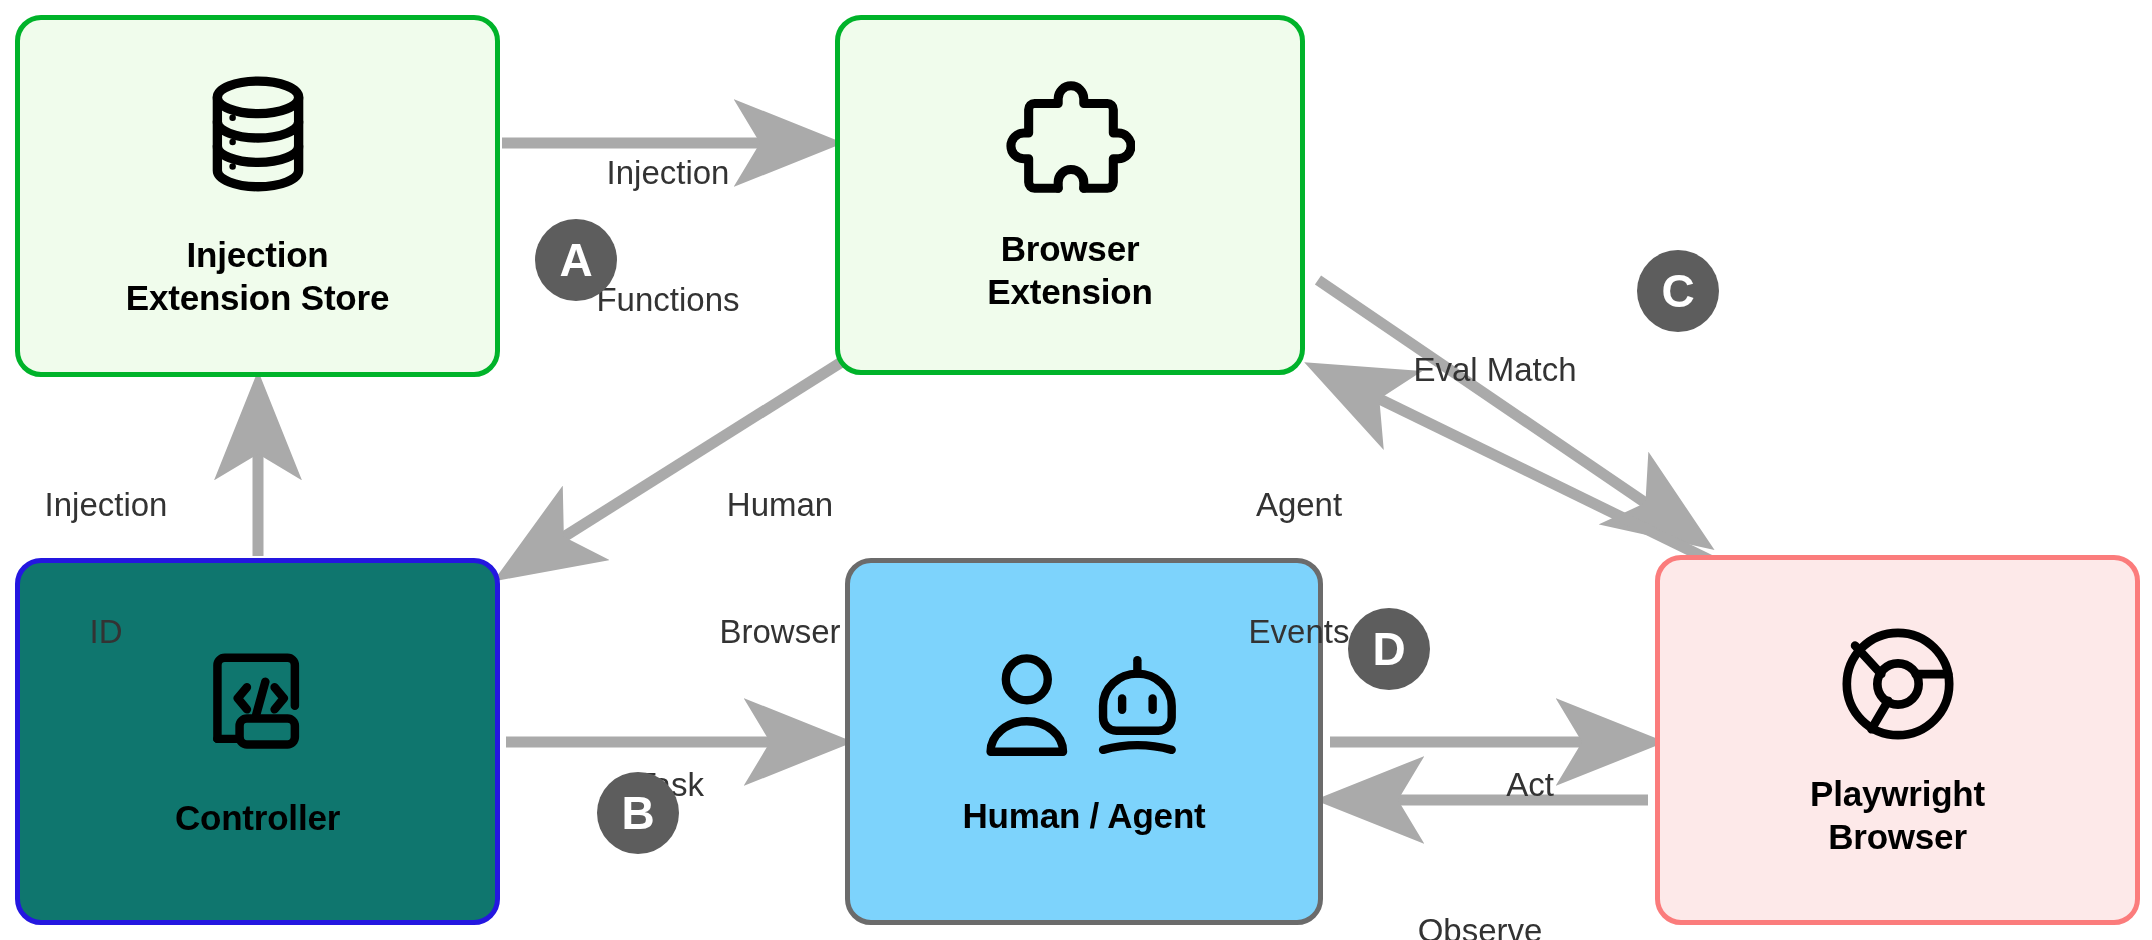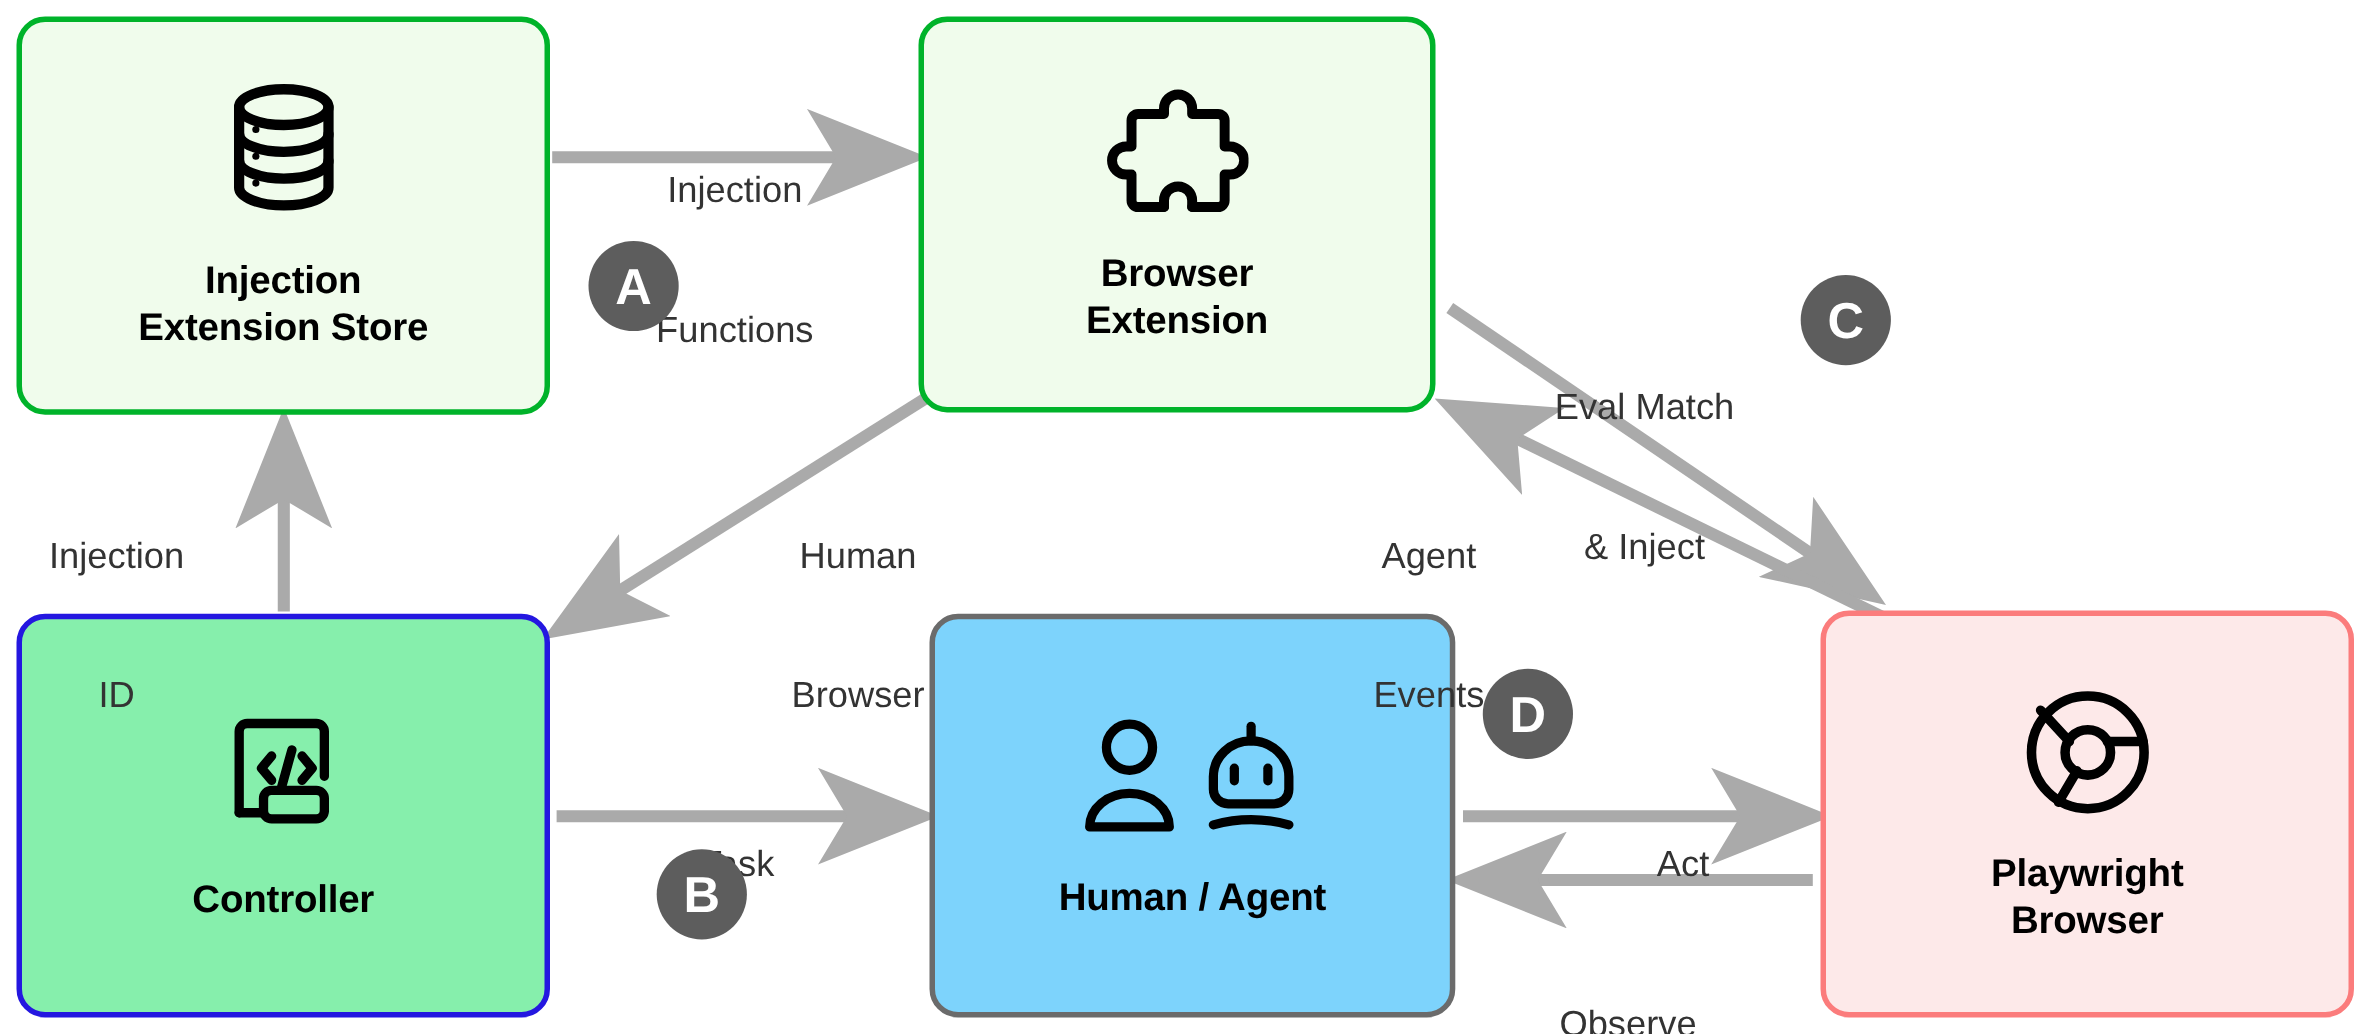--- a/index.html
+++ b/index.html
@@ -5,21 +5,21 @@
 <style>
   html,body{margin:0;padding:0;background:#ffffff;}
   body{font-family:"Liberation Sans","DejaVu Sans",sans-serif;}
   #stage{position:relative;width:2152px;height:940px;background:#fff;overflow:hidden;}
   .node{position:absolute;box-sizing:border-box;border-radius:26px;display:flex;flex-direction:column;align-items:center;justify-content:center;}
   .node .icon{display:flex;align-items:center;justify-content:center;}
   .node .nlabel{font-weight:bold;color:#000;text-align:center;line-height:1.22;letter-spacing:-0.2px;}
   
   #node-store{left:15px;top:15px;width:485px;height:362px;border:5px solid #00b32a;background:#f0fcec;}
   #node-ext{left:835px;top:15px;width:470px;height:360px;border:5px solid #00b32a;background:#f0fcec;}
-  #node-controller{left:15px;top:558px;width:485px;height:367px;border:5px solid #2417e0;background:#86efac;}
+  #node-controller{left:15px;top:558px;width:485px;height:367px;border:5px solid #2417e0;background:#0f766e;}
   #node-human{left:845px;top:558px;width:478px;height:367px;border:5px solid #6b6b6b;background:#7dd3fc;}
   #node-browser{left:1655px;top:555px;width:485px;height:370px;border:5px solid #fb7c7c;background:#fde9e9;}
   #node-store .nlabel,#node-ext .nlabel,#node-controller .nlabel,#node-human .nlabel,#node-browser .nlabel{font-size:35px;}
   #node-store .icon{margin-bottom:30px;}
   #node-ext .icon{margin-bottom:26px;}
   #node-controller .icon{margin-bottom:36px;}
   #node-human .icon{margin-bottom:28px;}
   #node-browser .icon{margin-bottom:26px;}
 
   .svg-layer{position:absolute;left:0;top:0;width:2152px;height:940px;pointer-events:none;}
@@ -156,21 +156,20 @@
     <div>Browser</div>
   </div>
 
   <div class="elabel" style="left:1214px;top:400px;width:170px;">
     <div>Agent</div>
     <div>Events</div>
   </div>
 
   <div class="elabel" style="left:1370px;top:265px;width:250px;">
     <div>Eval Match</div>
-    <div>&amp; Inject</div>
   </div>
 
   <div class="elabel" style="left:550px;top:680px;width:240px;">
     <div>Task</div>
   </div>
 
   <div class="elabel" style="left:1430px;top:680px;width:200px;">
     <div>Act</div>
   </div>
 

